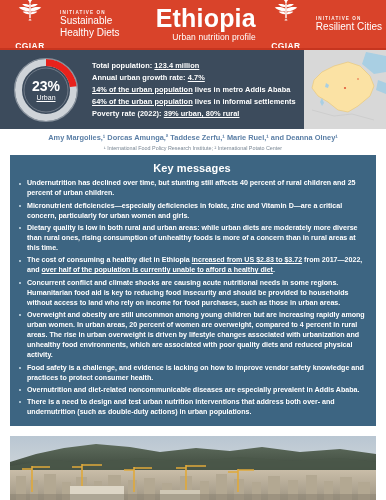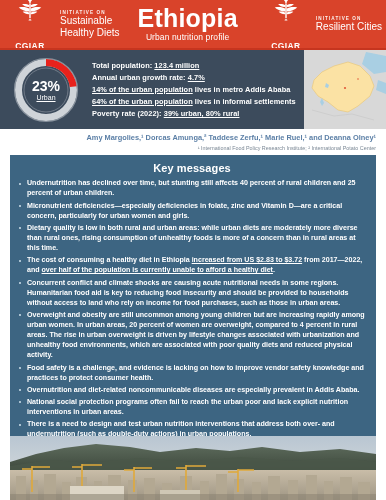--- a/index.html
+++ b/index.html
@@ -21,21 +21,21 @@
   .cgiar-block{
     display:flex;flex-direction:column;align-items:center;justify-content:center;
     width:48px;padding-left:6px;color:#fff;
   }
   .cgiar-mark{width:30px;height:26px;display:block;}
   .cgiar-word{font-size:8.5px;font-weight:bold;letter-spacing:.4px;margin-top:18px;color:#fff;}
   .init-block{padding-left:6px;color:#fff;line-height:1.12;}
   .init-on{font-size:4.6px;font-weight:bold;letter-spacing:1.1px;opacity:.92;text-transform:uppercase;}
   .init-name{font-size:10px;font-weight:400;}
   .title-block{
-    flex:1;display:flex;flex-direction:column;align-items:center;justify-content:center;
+    flex:1;display:flex;flex-direction:column;align-items:flex-end;justify-content:center;
     color:#fff;
   }
   .country{font-size:25px;font-weight:bold;letter-spacing:.2px;line-height:1;}
   .subtitle{font-size:8.5px;margin-top:1px;letter-spacing:.1px;}
   .hdr-brand.right{margin-right:4px;}
 
   
   .stats{
     position:relative;height:79px;background:#3c4b5c;display:flex;align-items:center;
     border-top:2px solid #c6351f;
@@ -50,21 +50,21 @@
   .donut-pct{font-size:14px;font-weight:bold;line-height:1;}
   .donut-sub{font-size:7px;text-decoration:underline;margin-top:1px;}
   .stat-lines{flex:1;color:#fff;padding-right:4px;}
   .stat-line{font-size:7.4px;font-weight:bold;line-height:1;margin:4.6px 0;letter-spacing:.05px;}
   .stat-line .lnk{text-decoration:underline;}
   .map-wrap{width:82px;height:79px;overflow:hidden;position:relative;}
   .map-svg{display:block;}
 
   
   .authors{
-    padding:5px 10px 4px;text-align:right;background:#fff;
+    padding:5px 10px 4px;text-align:center;background:#fff;
   }
   .authors-names{font-size:7.4px;font-weight:bold;color:#5b7fa6;line-height:1.2;}
   .authors-aff{font-size:5.4px;color:#7a8794;margin-top:2px;line-height:1.2;}
 
   
   .kmbox{
     margin:0 10px;background:#3d6582;color:#fff;
     padding:6px 10px 7px 8px;
   }
   .km-title{
@@ -206,21 +206,20 @@
     <div class="km-title">Key messages</div>
     <ul class="km-list" id="km-list">
         <li class="km-item">Undernutrition has declined over time, but stunting still affects 40 percent of rural children and 25 percent of urban children.</li>
         <li class="km-item">Micronutrient deficiencies—especially deficiencies in folate, zinc and Vitamin D—are a critical concern, particularly for urban women and girls.</li>
         <li class="km-item">Dietary quality is low in both rural and urban areas: while urban diets are moderately more diverse than rural ones, rising consumption of unhealthy foods is more of a concern than in rural areas at this time.</li>
         <li class="km-item">The cost of consuming a healthy diet in Ethiopia <u>increased from US $2.83 to $3.72</u> from 2017—2022, and <u>over half of the population is currently unable to afford a healthy diet</u>.</li>
         <li class="km-item">Concurrent conflict and climate shocks are causing acute nutritional needs in some regions. Humanitarian food aid is key to reducing food insecurity and should be provided to households without access to land who rely on income for food purchases, such as those in urban areas.</li>
         <li class="km-item">Overweight and obesity are still uncommon among young children but are increasing rapidly among urban women. In urban areas, 20 percent of women are overweight, compared to 4 percent in rural areas. The rise in urban overweight is driven by lifestyle changes associated with urbanization and unhealthy food environments, which are associated with poor quality diets and reduced physical activity.</li>
         <li class="km-item">Food safety is a challenge, and evidence is lacking on how to improve vendor safety knowledge and practices to protect consumer health.</li>
         <li class="km-item">Overnutrition and diet-related noncommunicable diseases are especially prevalent in Addis Ababa.</li>
-        <li class="km-item">National social protection programs often fail to reach the urban poor and lack explicit nutrition interventions in urban areas.</li>
         <li class="km-item">There is a need to design and test urban nutrition interventions that address both over- and undernutrition (such as double-duty actions) in urban populations.</li>
       </ul>
   </div>
 
   <div class="photo">
     <svg viewBox="0 0 366 64" preserveAspectRatio="none">
       <defs>
         <linearGradient id="sky" x1="0" y1="0" x2="0" y2="1">
           <stop offset="0%" stop-color="#b9c6d2"></stop>
           <stop offset="100%" stop-color="#dfe2df"></stop>

